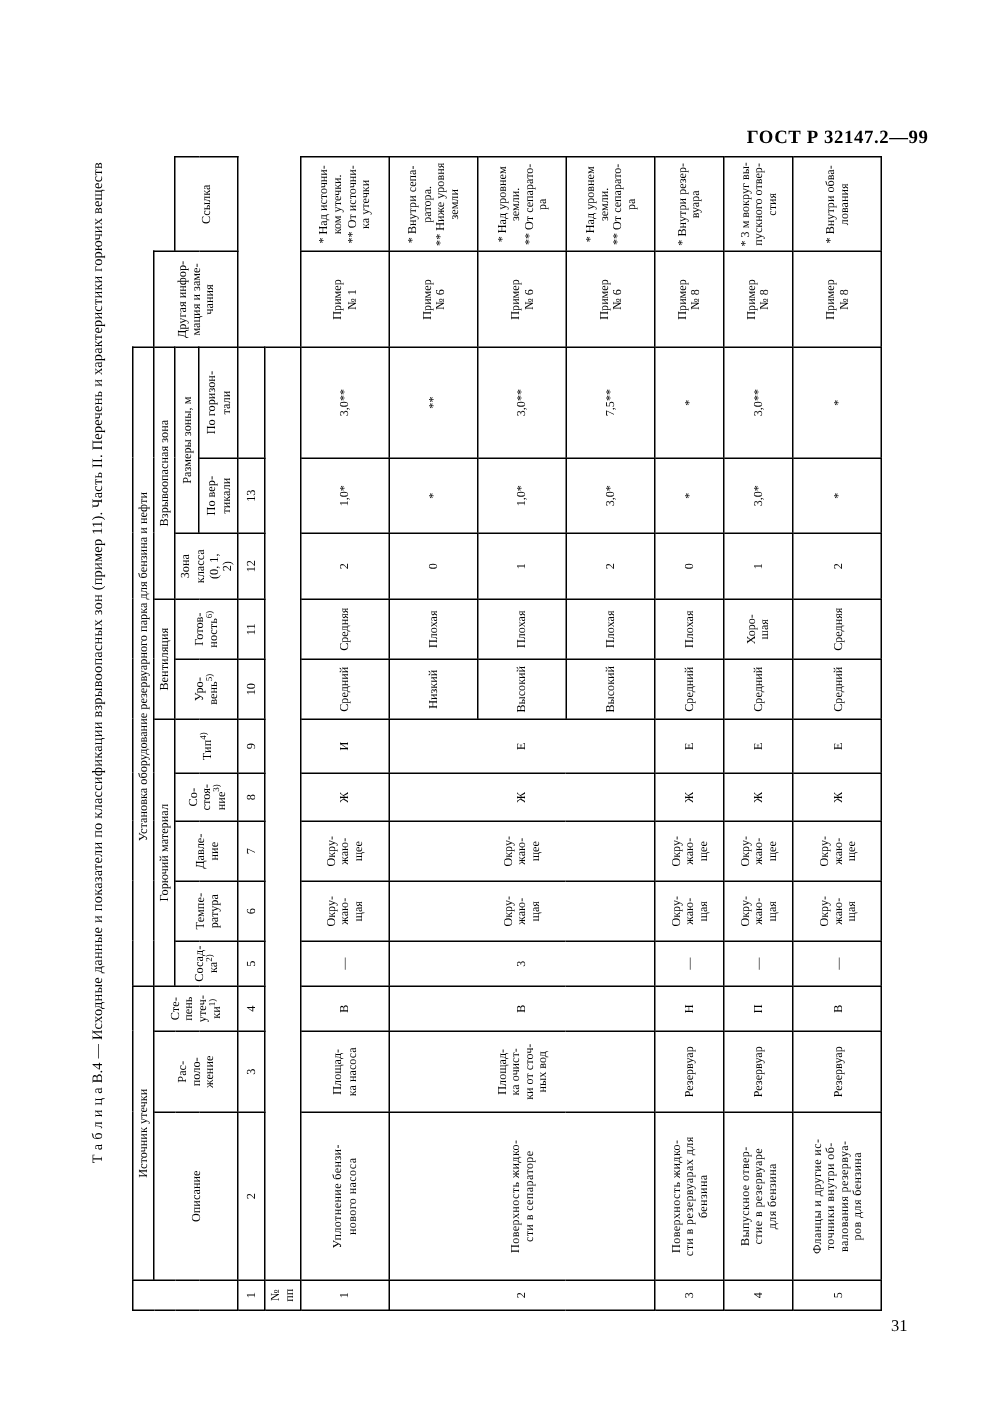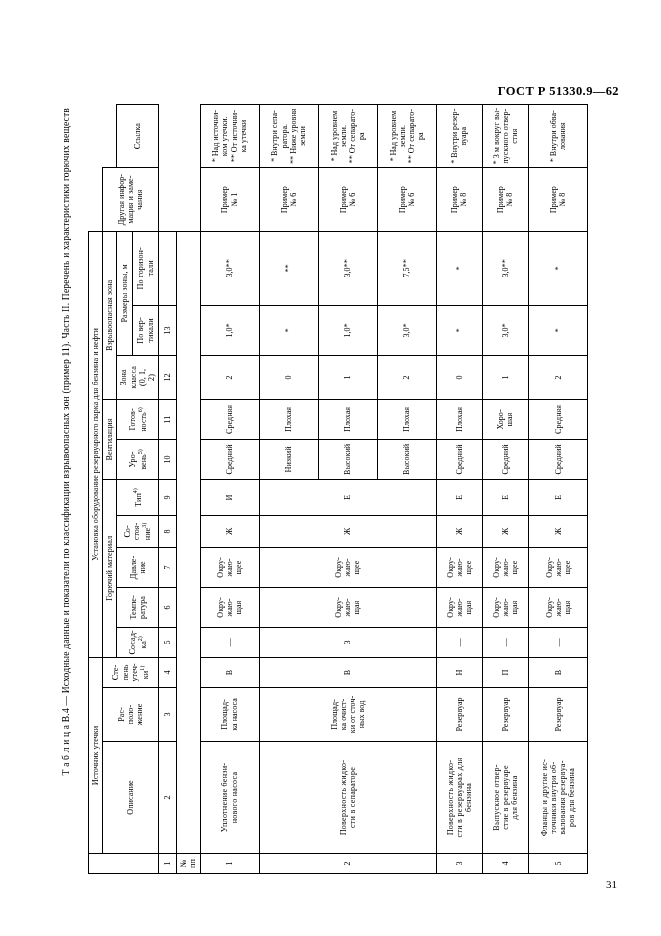--- a/index.html
+++ b/index.html
@@ -20,21 +20,21 @@
     font-family:"Liberation Serif", serif;
     font-size:12.5px;
     font-weight:bold;
     letter-spacing:.4px;
     white-space:nowrap;
   }
 
   
   .page-number{
     position:absolute;
-    right:44px; bottom:46px;
+    right:56px; bottom:46px;
     font-size:11px;
   }
 
   
   .caption-wrap{
     position:absolute;
     left:44px; top:108px;
     width:22px; height:700px;
   }
   .caption{
@@ -96,21 +96,21 @@
   .c11{width:40px;}
   .c12{width:44px;}
   .c13{width:50px;}
   .c14{width:74px;}
 </style>
 </head>
 <body>
 
 <div class="page">
 
-  <div class="doc-header">ГОСТ Р 51330.9—62</div>
+  <div class="doc-header">ГОСТ Р 32147.2—99</div>
 
   <div class="caption-wrap">
     <div class="caption">Т а б л и ц а  В.4 — Исходные данные и показатели по классификации взрывоопасных зон (пример 11). Часть II. Перечень и характеристики горючих веществ</div>
   </div>
 
   <div class="table-rot">
     <table class="gost">
       <colgroup>
         <col class="c1">
           <col class="c2">

